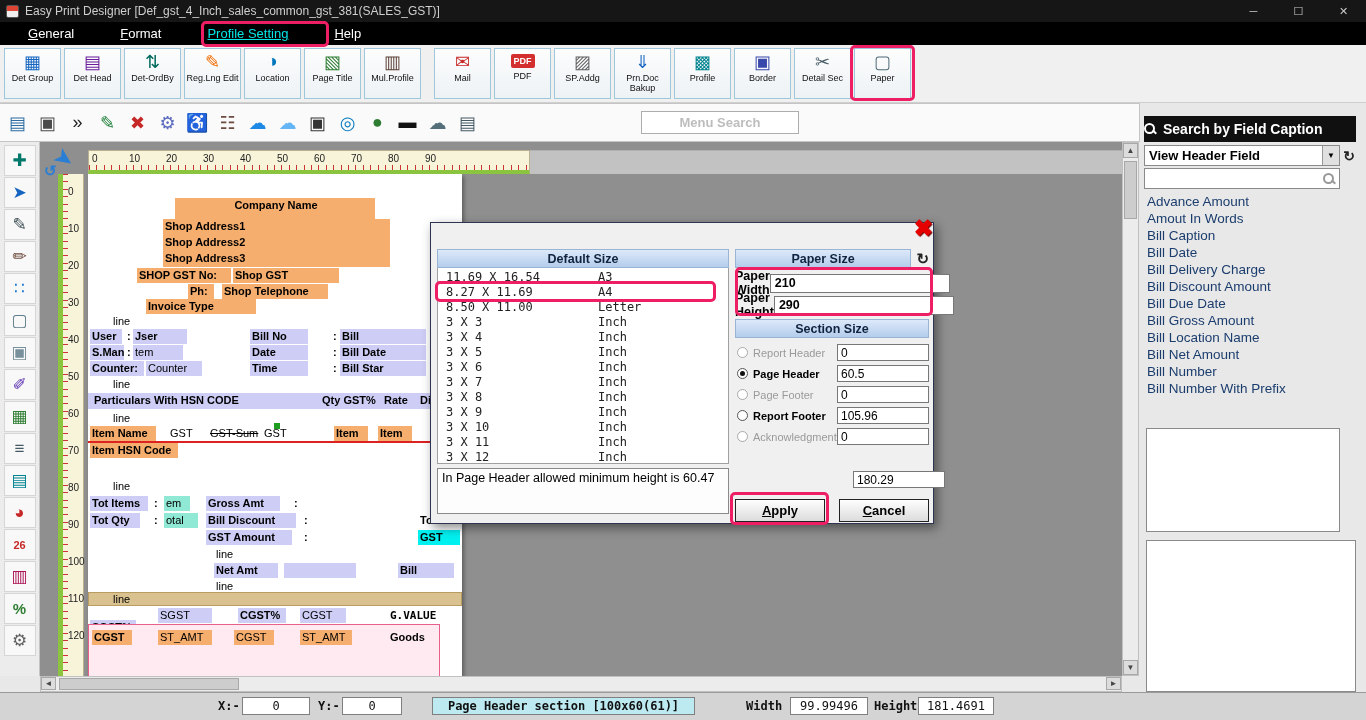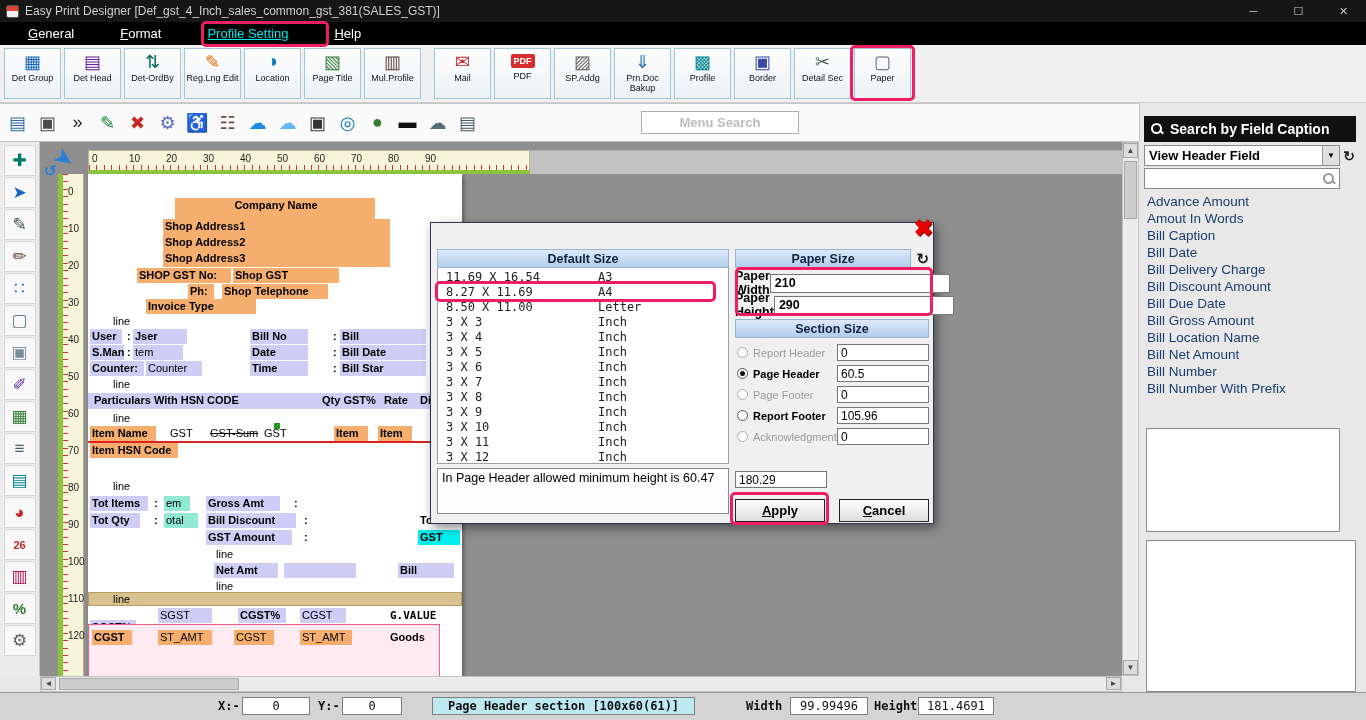--- a/index.html
+++ b/index.html
@@ -68,21 +68,21 @@
 
 
 .vscroll{position:absolute;left:1122px;top:142px;width:17px;height:534px;background:#ececec;border:1px solid #c0c0c0}
 .vthumb{position:absolute;left:1px;top:18px;width:13px;height:58px;background:#cdcdcd;border:1px solid #a8a8a8}
 .sarrow{position:absolute;width:15px;height:15px;background:#dcdcdc;border:1px solid #a8a8a8;font-size:8px;display:flex;align-items:center;justify-content:center;color:#444}
 .hscroll{position:absolute;left:40px;top:676px;width:1082px;height:16px;background:#ececec;border:1px solid #c0c0c0}
 .hthumb{position:absolute;left:18px;top:1px;width:180px;height:12px;background:#cdcdcd;border:1px solid #a8a8a8}
 
 
 .rp{position:absolute;left:1144px;top:112px;width:220px;height:580px;z-index:10}
-.rp-header{position:absolute;left:0;top:4px;width:212px;height:26px;background:#101010;color:#fff;font-size:14px;font-weight:bold;display:flex;align-items:center;gap:7px;padding-left:7px}
+.rp-header{position:absolute;left:0;top:4px;width:212px;height:26px;background:#101010;color:#fff;font-size:14px;font-weight:bold;display:flex;align-items:center;gap:7px;}
 .mag{position:relative;width:12px;height:12px;color:#fff}
 .mag::before{content:"";position:absolute;left:0;top:0;width:7px;height:7px;border:2px solid currentColor;border-radius:50%}
 .mag::after{content:"";position:absolute;left:8px;top:8px;width:5px;height:2px;background:currentColor;transform:rotate(45deg)}
 .rp-ddrow{position:absolute;left:0;top:33px;width:216px;height:21px;display:flex}
 .rp-dd{width:196px;height:21px;background:#fff;border:1px solid #8a8a8a;display:flex;align-items:center}
 .rp-dd span.val{flex:1;padding-left:4px;font-size:13px;font-weight:bold}
 .ddarrow{width:17px;height:100%;background:#e0e0e0;border-left:1px solid #999;font-size:8px;display:flex;align-items:center;justify-content:center}
 .rp-refresh{width:18px;height:21px;font-size:14px;font-weight:bold;display:flex;align-items:center;justify-content:center;color:#222}
 .rp-search{position:absolute;left:0;top:56px;width:196px;height:21px;background:#fff;border:1px solid #8a8a8a}
 .rp-search .mag{position:absolute;right:4px;top:4px;color:#999}
@@ -115,21 +115,21 @@
 .prow input{flex:1;height:19px;border:1px solid #777;background:#fff;font-size:12.5px;font-weight:bold;padding-left:4px;font-family:inherit}
 .ss-hdr{position:absolute;left:0;top:70px;width:194px}
 .srows{position:absolute;left:0;top:93px;width:194px}
 .srow{display:flex;align-items:center;height:21px}
 .radio{position:relative;width:11px;height:11px;border:1px solid #555;border-radius:50%;background:#fff;margin:0 5px 0 2px;flex:0 0 auto}
 .radio.selected::after{content:"";position:absolute;left:2px;top:2px;width:5px;height:5px;border-radius:50%;background:#111}
 .radio.disabled{border-color:#aaa}
 .slbl{flex:1;font-size:11px;font-weight:bold;color:#000;white-space:nowrap}
 .slbl.disabled{color:#9a9a9a;font-weight:normal}
 .sinput{width:92px;height:17px;border:1px solid #777;background:#fff;font-size:12px;padding-left:3px;font-family:inherit}
-.extra-row{position:absolute;left:0;top:222px;width:194px;display:flex;}
+.extra-row{position:absolute;left:16px;top:222px;width:194px;display:flex;justify-content:flex-end}
 .dlgbtn{position:absolute;top:250px;width:90px;height:23px;border:1px solid #222;background:linear-gradient(#fefefe,#dcdcdc);font-size:13px;font-weight:bold;display:flex;align-items:center;justify-content:center;font-family:inherit}
 .btn-apply{left:0}
 .btn-cancel{left:104px}
 
 
 .ann{position:absolute;border:3px solid #ED1E63;border-radius:5px;pointer-events:none;z-index:60}
 .ann-menu{left:201px;top:21px;width:128px;height:26px}
 .ann-paper{left:850px;top:45px;width:65px;height:56px}
 .ann-a4{left:435px;top:281px;width:281px;height:21px}
 .ann-wh{left:735px;top:267px;width:198px;height:49px}

